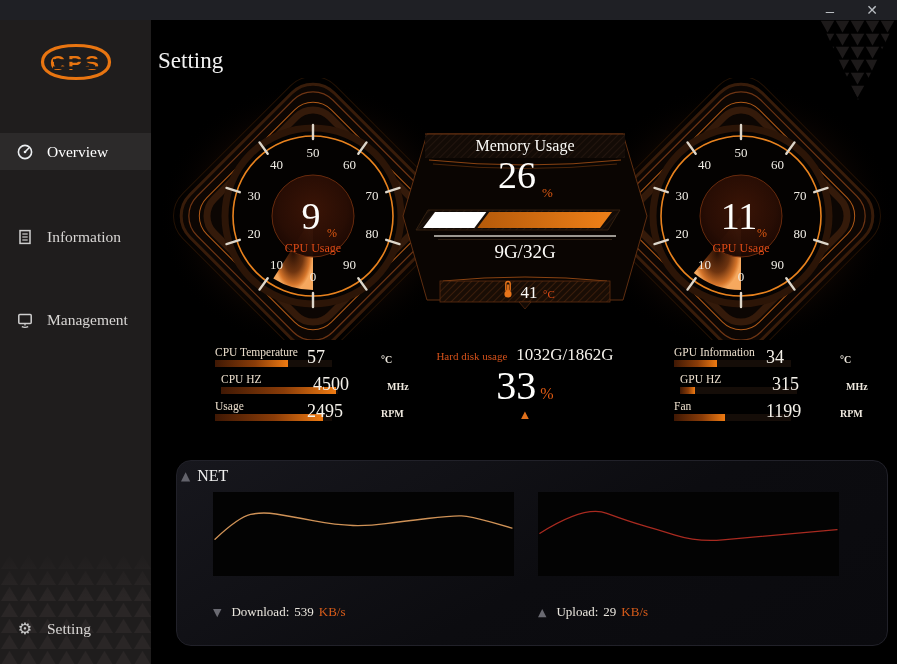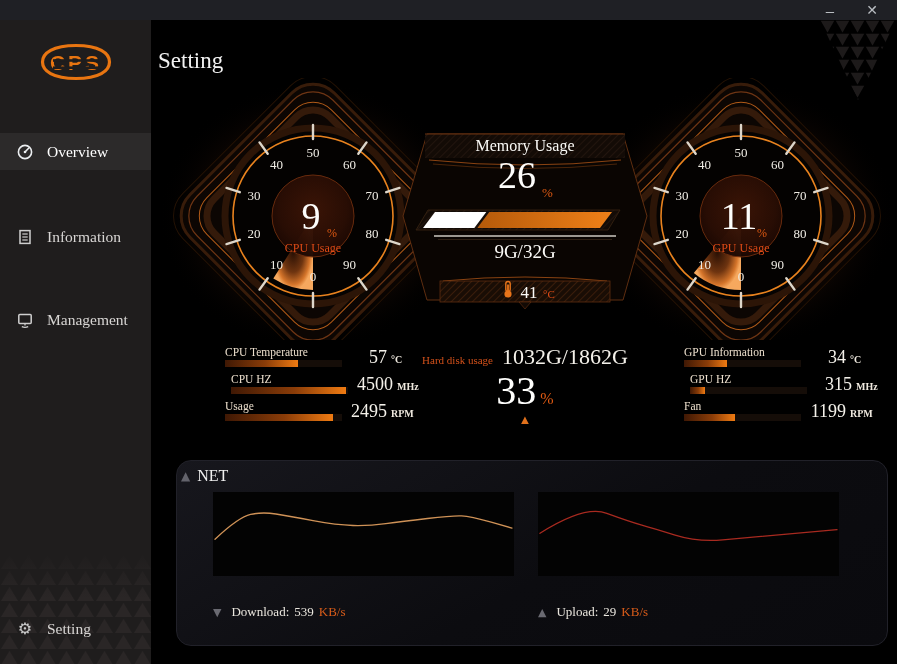--- a/index.html
+++ b/index.html
@@ -37,32 +37,32 @@
   .glabel{font:12px "Liberation Serif",serif;fill:#dd4a16;text-anchor:middle;}
   .memtitle{font:16px "Liberation Serif",serif;fill:#fbfaf7;text-anchor:middle;}
   .memval{font:38px "Liberation Serif",serif;fill:#fefefc;text-anchor:middle;}
   .memunit{font:13px "Liberation Serif",serif;fill:#e05a12;}
   .memcap{font:19px "Liberation Serif",serif;fill:#fbfaf7;text-anchor:middle;}
   .tempval{font:17px "Liberation Serif",serif;fill:#fbfaf7;text-anchor:middle;}
   .tempunit{font:11px "Liberation Serif",serif;fill:#dd4a16;}
   
   .sg{position:absolute;width:196px;height:110px;top:326px;}
   #sg-left{left:62px;} #sg-right{left:521px;}
-  .srow{position:absolute;left:12px;width:100%;height:27px;text-decoration:underline;}
+  .srow{position:absolute;left:2px;width:100%;height:27px;text-decoration:underline;}
   .srow.r0{top:0;} .srow.r1{top:27px;margin-left:6px;} .srow.r2{top:54px;}
   .slabel{position:absolute;left:0;top:0;font-size:11.5px;color:#ecdfcd;}
   .sbar{position:absolute;left:0;top:14px;width:117px;height:7px;background:#150d08;}
   .sfill{height:100%;background:linear-gradient(90deg,#3f1804,#8a3c08 55%,#ef7b12);}
-  .snum{position:absolute;top:1px;left:92px;width:70px;text-align:right;font-size:18px;color:#f4f1ea;}
+  .snum{position:absolute;top:1px;left:92px;width:70px;font-size:18px;color:#f4f1ea;}
   .sunit{position:absolute;top:8px;left:166px;font-size:10px;font-weight:bold;color:#efe9df;}
   
   .disk{position:absolute;left:262px;top:326px;width:224px;text-align:center;line-height:1;}
   .disk-l1{white-space:nowrap;font-size:15.5px;}
   .disk-label{color:#d4511a;margin-right:9px;font-size:11px;}
-  .disk-cap{color:#f4f1ea;font-size:22px;}
+  .disk-cap{color:#f4f1ea;font-size:17px;}
   .disk-l2{margin-top:3px;}
   .disk-num{font-size:40px;color:#fefefc;}
   .disk-unit{font-size:16px;color:#e05a12;}
   .disk-tri{color:#e0711c;font-size:13px;margin-top:2px;}
   
   .net{position:absolute;left:25px;top:440px;width:712px;height:186px;border-radius:15px;
        background:linear-gradient(150deg,#17171d,#0c0c10 55%,#0a0a0e);border:1px solid #212129;box-sizing:border-box;}
   .net-head{position:absolute;left:4px;top:6px;display:flex;align-items:center;}
   .net-tri{color:#63636b;font-size:12px;margin-right:7px;cursor:pointer;font-family:"DejaVu Sans",sans-serif;}
   .net-title{font-size:16px;color:#f0f0f0;}

